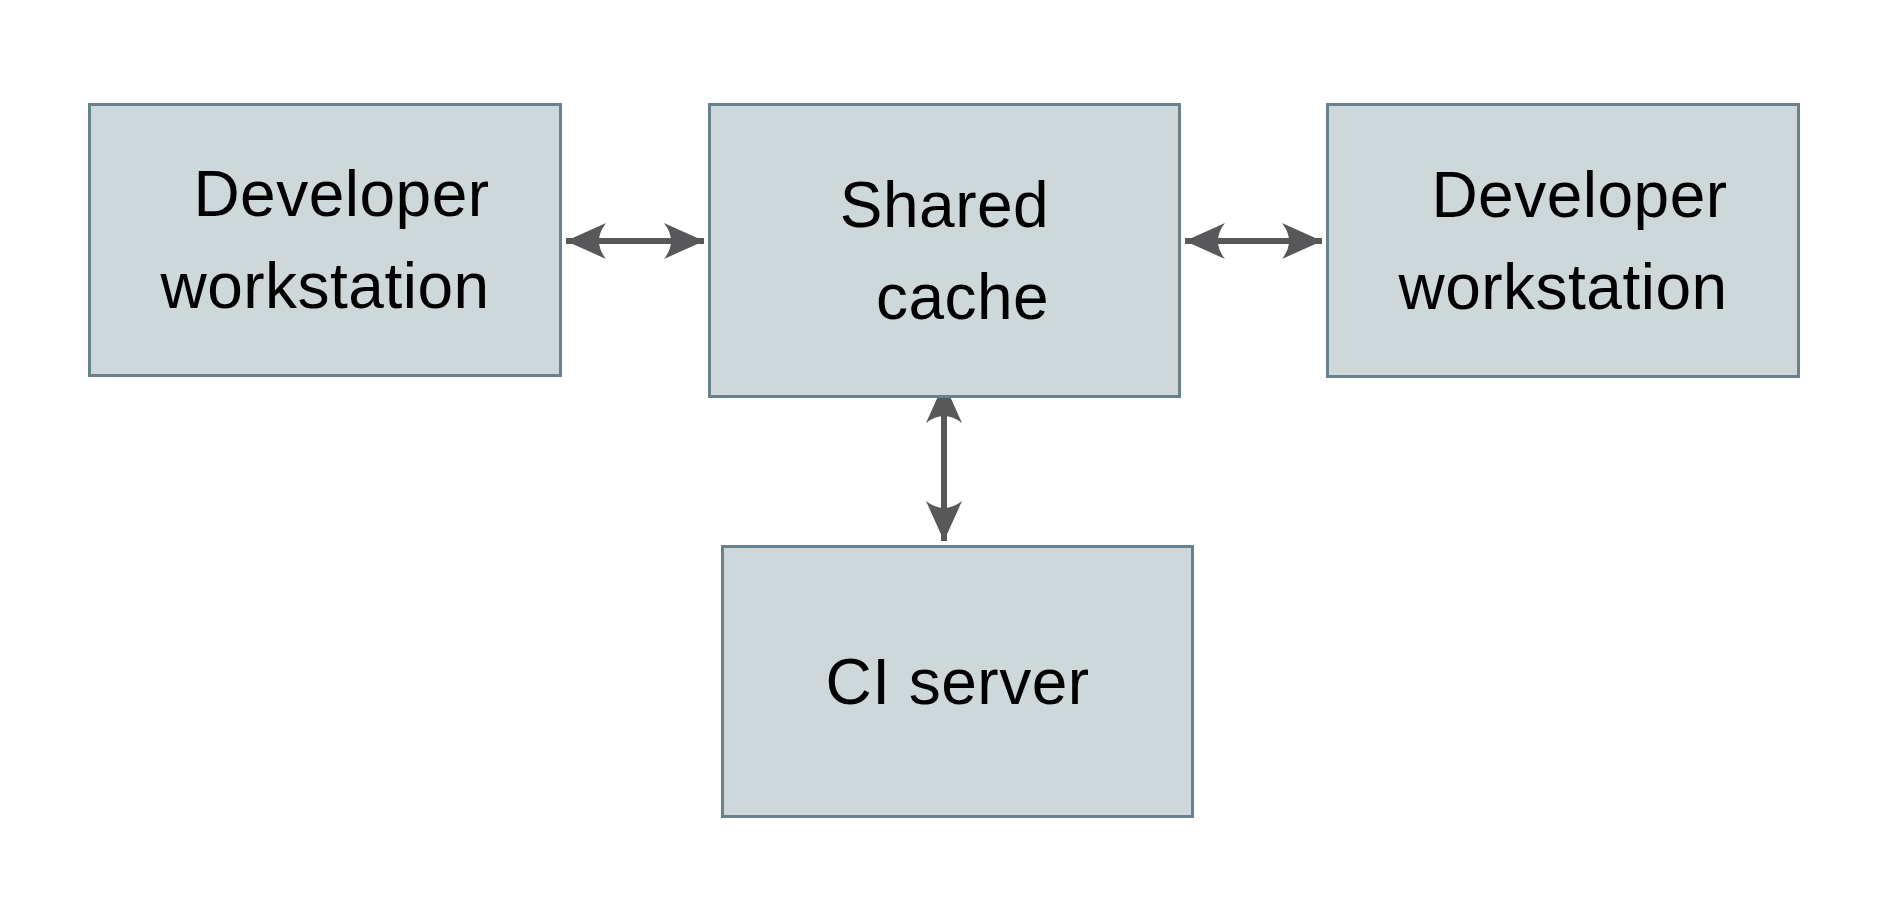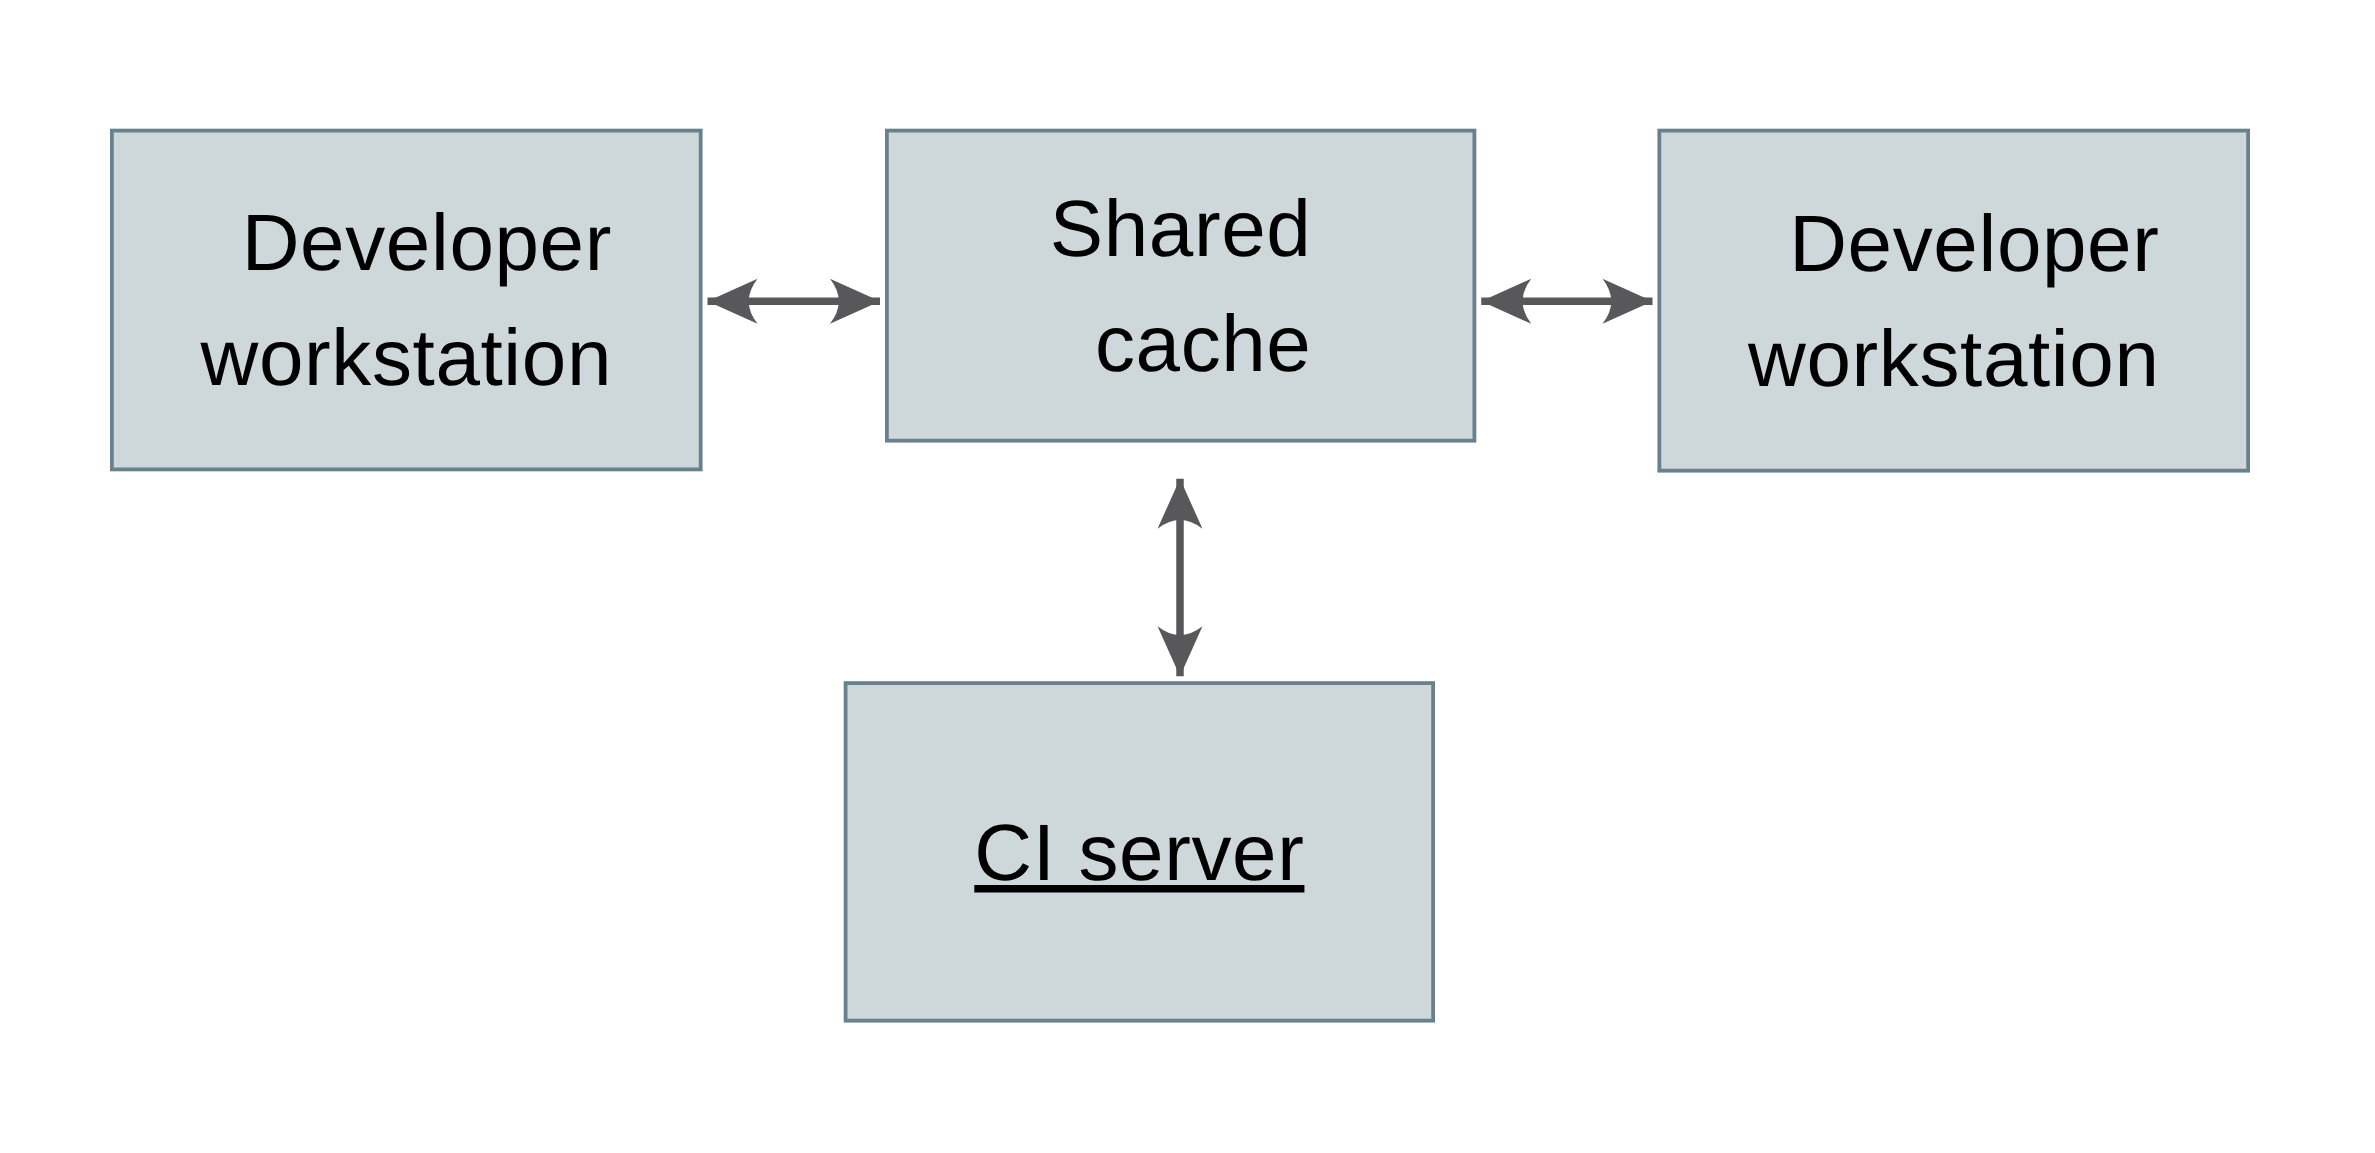--- a/index.html
+++ b/index.html
@@ -37,23 +37,23 @@
     text-align: right;
   }
   .node-label {
     color: #000000;
     font-size: 64px;
     line-height: 92px;
     white-space: pre-line;
     letter-spacing: 0.5px;
   }
   .node-dev-left    { left: 88px;   top: 103px; width: 474px; height: 274px; }
-  .node-cache       { left: 708px;  top: 103px; width: 473px; height: 251px; }
+  .node-cache       { left: 708px;  top: 103px; width: 473px; height: 295px; }
   .node-dev-right   { left: 1326px; top: 103px; width: 474px; height: 275px; }
-  .node-ci          { left: 675px;  top: 545px; width: 473px; height: 273px; text-decoration: underline; }
+  .node-ci          { left: 721px;  top: 545px; width: 473px; height: 273px; }
 </style>
 </head>
 <body>
 
 <div class="canvas">
 
   <svg class="arrow-layer" width="1900" height="922" viewBox="0 0 1900 922" xmlns="http://www.w3.org/2000/svg">
     <defs>
       <marker id="arrowhead-end" markerUnits="userSpaceOnUse" markerWidth="48" markerHeight="40" refX="42" refY="20" orient="auto">
         <path d="M42 20 L2 2 Q16 20 2 38 Z" fill="#58585b"></path>

